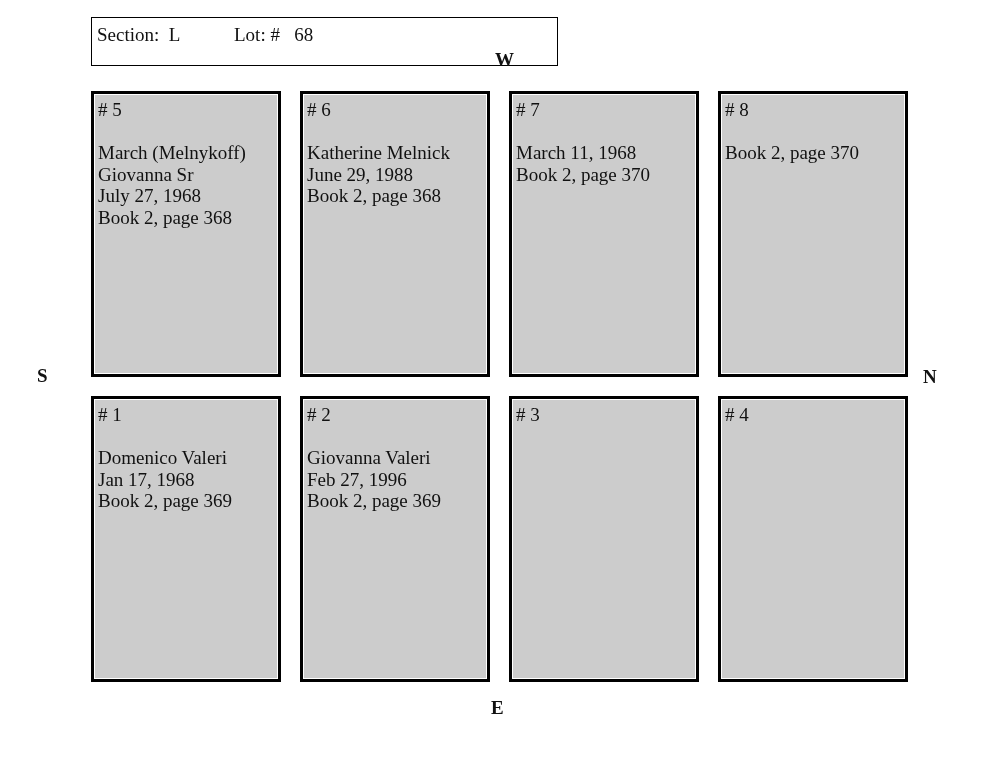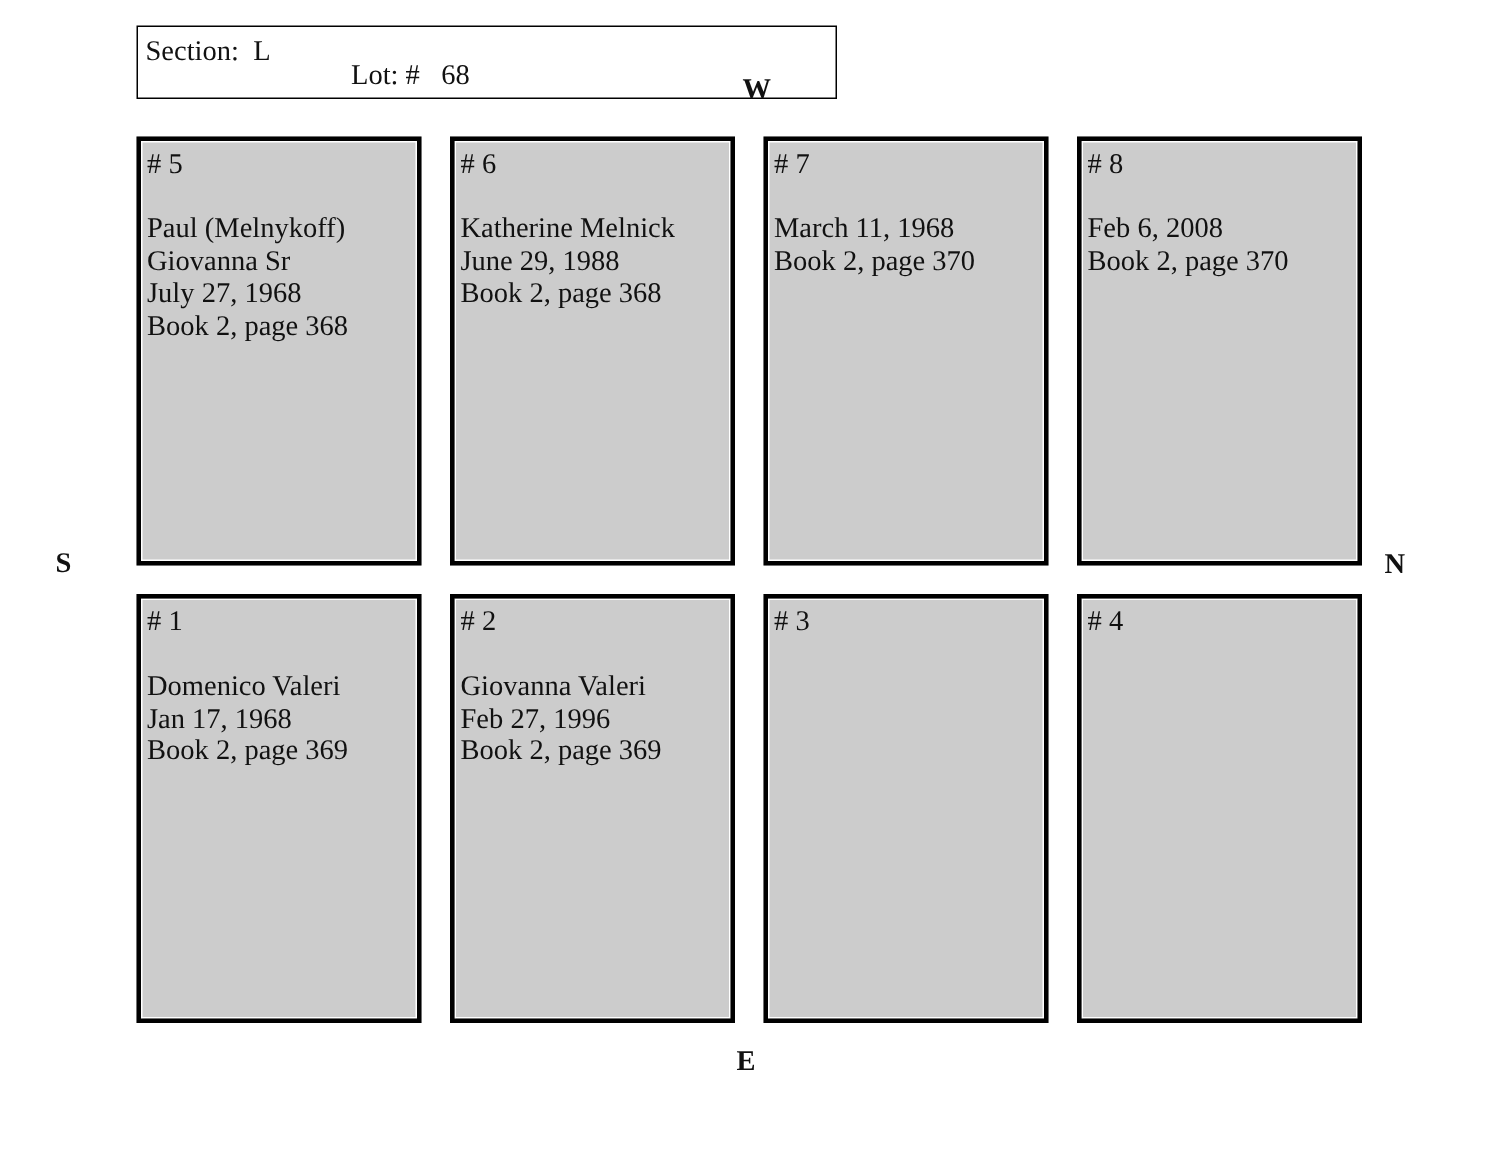--- a/index.html
+++ b/index.html
@@ -2,21 +2,21 @@
 <html><head>
 <meta charset="utf-8">
 <style>
   html, body { margin: 0; padding: 0; background: #ffffff; }
   body { width: 1000px; height: 773px; position: relative; overflow: hidden;
          font-family: "Liberation Serif", "DejaVu Serif", serif; color: #111; }
   .header-box { position: absolute; left: 91px; top: 17px; width: 467px; height: 49px;
                 border: 1px solid #000; box-sizing: border-box; background: #fff;
                 font-size: 19px; line-height: 1; }
   .header-box .sec { position: absolute; left: 5px; top: 7px; white-space: pre; }
-  .header-box .lot { position: absolute; left: 142px; top: 7px; white-space: pre; margin-top: 16px; }
+  .header-box .lot { position: absolute; left: 142px; top: 7px; white-space: pre; }
   .compass { position: absolute; font-weight: bold; font-size: 19px; line-height: 1; }
   .plot { position: absolute; width: 190px; height: 286px; box-sizing: border-box;
           background: #cccccc; border: 3px solid #000;
           box-shadow: inset 1px 1px 0 #ffffff, inset -1px -1px 0 #ffffff; }
   .plot .num { position: absolute; left: 4px; top: 6px; font-size: 19px; line-height: 1; }
   .plot .lines { position: absolute; left: 4px; top: 48px; font-size: 19px; line-height: 21.5px;
                  white-space: nowrap; }
   .plot .lines div { height: 21.5px; }
 </style>
 </head>
@@ -28,21 +28,21 @@
 </div>
 
 <div class="compass" style="left:495px; top:50px;">W</div>
 <div class="compass" style="left:491px; top:698px;">E</div>
 <div class="compass" style="left:37px; top:366px;">S</div>
 <div class="compass" style="left:923px; top:367px;">N</div>
 
 <div class="plot" style="left:91px; top:91px;">
   <div class="num"># 5</div>
   <div class="lines">
-    <div>Paul (Melnykoff)</div>
+    <div>March (Melnykoff)</div>
     <div>Giovanna Sr</div>
     <div>July 27, 1968</div>
     <div>Book 2, page 368</div>
   </div>
 </div>
 <div class="plot" style="left:300px; top:91px;">
   <div class="num"># 6</div>
   <div class="lines">
     <div>Katherine Melnick</div>
     <div>June 29, 1988</div>
@@ -52,21 +52,20 @@
 <div class="plot" style="left:509px; top:91px;">
   <div class="num"># 7</div>
   <div class="lines">
     <div>March 11, 1968</div>
     <div>Book 2, page 370</div>
   </div>
 </div>
 <div class="plot" style="left:718px; top:91px;">
   <div class="num"># 8</div>
   <div class="lines">
-    <div>Feb 6, 2008</div>
     <div>Book 2, page 370</div>
   </div>
 </div>
 
 <div class="plot" style="left:91px; top:396px;">
   <div class="num"># 1</div>
   <div class="lines">
     <div>Domenico Valeri</div>
     <div>Jan 17, 1968</div>
     <div>Book 2, page 369</div>

